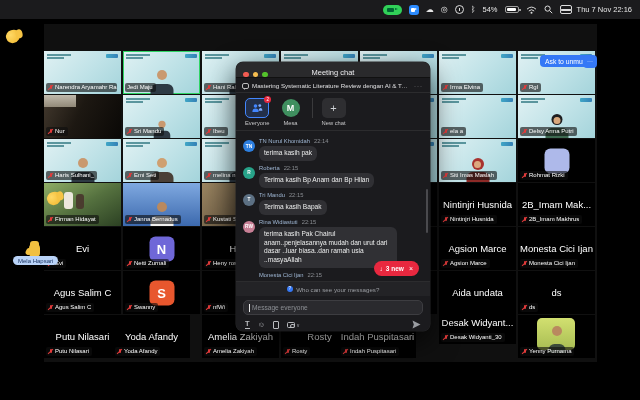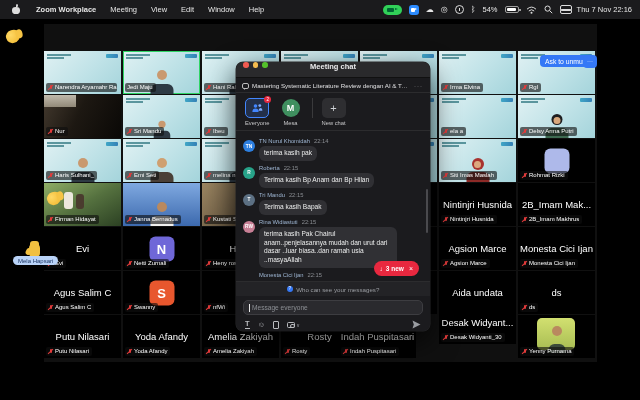--- a/index.html
+++ b/index.html
@@ -90,22 +90,22 @@
   .clap::after{content:"";position:absolute;right:-3px;top:1px;width:7px;height:9px;background:#f6c445;border-radius:50%;}
   .hand{position:absolute;width:11px;height:14px;background:#f2c040;border-radius:5px 5px 4px 4px;z-index:60;}
   .hand::before{content:"";position:absolute;left:-3px;bottom:2px;width:5px;height:7px;background:#f2c040;border-radius:3px;transform:rotate(25deg);}
   .hand::after{content:"";position:absolute;top:-2.5px;left:1px;width:9px;height:5px;background:#f2c040;border-radius:3px 3px 0 0;}
   .react-pill{position:absolute;left:13px;top:256px;background:#b9d3f8;color:#17305e;font-size:6px;
     padding:1.5px 5px;border-radius:6px;z-index:61;white-space:nowrap;}
 
   
   .chat{position:absolute;left:236px;top:62px;width:194px;height:269px;background:#1b1b1e;border-radius:7px;
     box-shadow:0 10px 28px rgba(0,0,0,.75),0 0 0 .5px #3a3a3c;overflow:hidden;z-index:50;color:#e8e8ea;}
-  .c-title{height:16px;background:#2a2a2c;border-bottom:1px solid #111;display:flex;align-items:flex-start;
-    justify-content:center;position:relative;font-size:7.5px;font-weight:bold;color:#eaeaec;}
+  .c-title{height:16px;background:#2a2a2c;border-bottom:1px solid #111;display:flex;align-items:flex-end;
+    justify-content:center;position:relative;font-size:7.5px;font-weight:normal;color:#eaeaec;}
   .lights{position:absolute;left:7px;display:flex;gap:4px;}
   .light{width:5.5px;height:5.5px;border-radius:50%;padding:0;border:none;}
   .l-red{background:#f15b51;} .l-yel{background:#f5bd4f;} .l-grn{background:#53c22b;}
   .c-topic{display:flex;align-items:center;gap:3px;padding:4px 6px 3px;border-bottom:1px solid #2c2c2e;}
   .c-topic .txt{flex:1;font-size:6.2px;color:#e0e0e2;white-space:nowrap;overflow:hidden;text-overflow:ellipsis;}
   .bubble-ic{flex:none;width:7px;height:6px;border:1px solid #bbb;border-radius:2px;position:relative;}
   .bubble-ic::after{content:"";position:absolute;left:1px;bottom:-2.4px;border-top:2.5px solid #bbb;border-right:2.5px solid transparent;}
   .dots{flex:none;color:#aaa;font-size:6px;letter-spacing:1px;background:none;border:none;padding:0 1px;}
   .c-tabs{display:flex;align-items:flex-start;gap:9px;padding:5px 9px 4px;border-bottom:1px solid #2c2c2e;}
   .tab{display:flex;flex-direction:column;align-items:center;gap:2px;font-size:5.8px;color:#c6c6c8;background:none;border:none;padding:0;font-family:inherit;}
@@ -141,29 +141,20 @@
   .file-ic{width:6px;height:8px;border:1px solid #b9bbbf;border-radius:1px;position:relative;}
   .cam-ic{width:8px;height:6px;border:1px solid #b9bbbf;border-radius:1.5px;position:relative;}
   .cam-ic::after{content:"";position:absolute;left:2.2px;top:1px;width:2.6px;height:2.6px;border:1px solid #b9bbbf;border-radius:50%;}
   .chev{font-size:5px;color:#9a9da2;}
   .send{margin-left:auto;}
 </style>
 </head>
 <body>
 
 <div class="menubar">
-  <div class="mb-left">
-    <span class="apple"></span>
-    <span class="mb-item first">Zoom Workplace</span>
-    <span class="mb-item">Meeting</span>
-    <span class="mb-item">View</span>
-    <span class="mb-item">Edit</span>
-    <span class="mb-item">Window</span>
-    <span class="mb-item">Help</span>
-  </div>
   <div class="mb-right">
     <span class="rec-pill"></span>
     <span class="zoom-mb"></span>
     <span class="mb-glyph">☁</span>
     <span class="mb-glyph">◎</span>
     <span class="mclock"></span>
     <span class="mb-glyph">ᛒ</span>
     <span>54%</span>
     <span class="batt"></span>
     <svg width="11" height="8" viewBox="0 0 11 8">
@@ -522,21 +513,21 @@
         <span>ds</span>
       </span>
     </div>
     <div class="tile" style="left: 44px; top: 315px;">
       <span class="cname">Putu Nilasari</span>
       <span class="nlabel">
         <span class="mic"></span>
         <span>Putu Nilasari</span>
       </span>
     </div>
-    <div class="tile" style="left: 123px; top: 315px;">
+    <div class="tile" style="left: 113px; top: 315px;">
       <span class="cname">Yoda Afandy</span>
       <span class="nlabel">
         <span class="mic"></span>
         <span>Yoda Afandy</span>
       </span>
     </div>
     <div class="tile" style="left: 202px; top: 315px;">
       <span class="cname">Amelia Zakiyah</span>
       <span class="nlabel">
         <span class="mic"></span>

